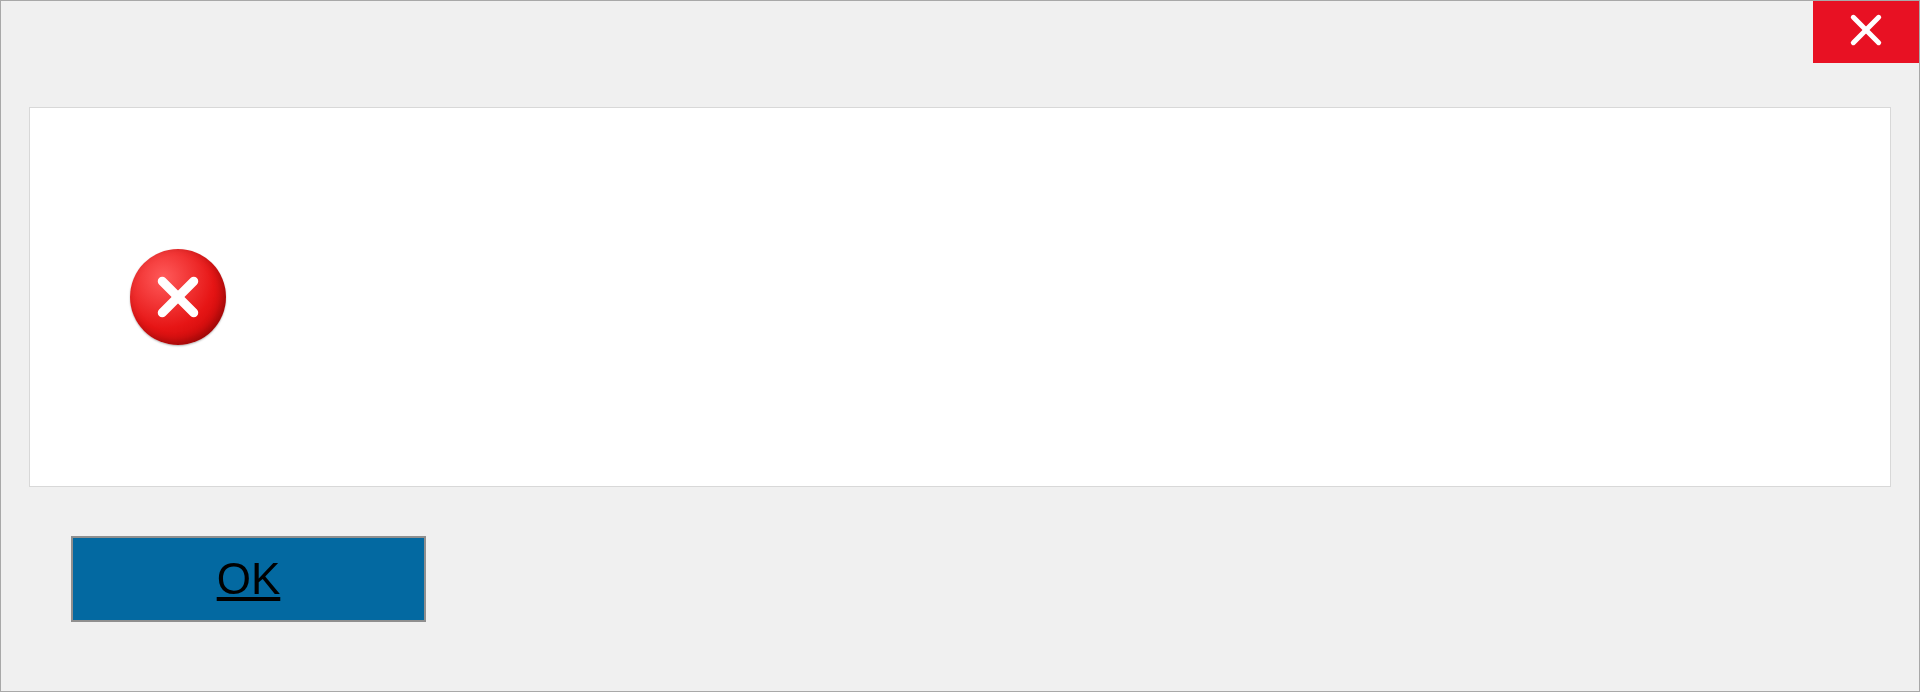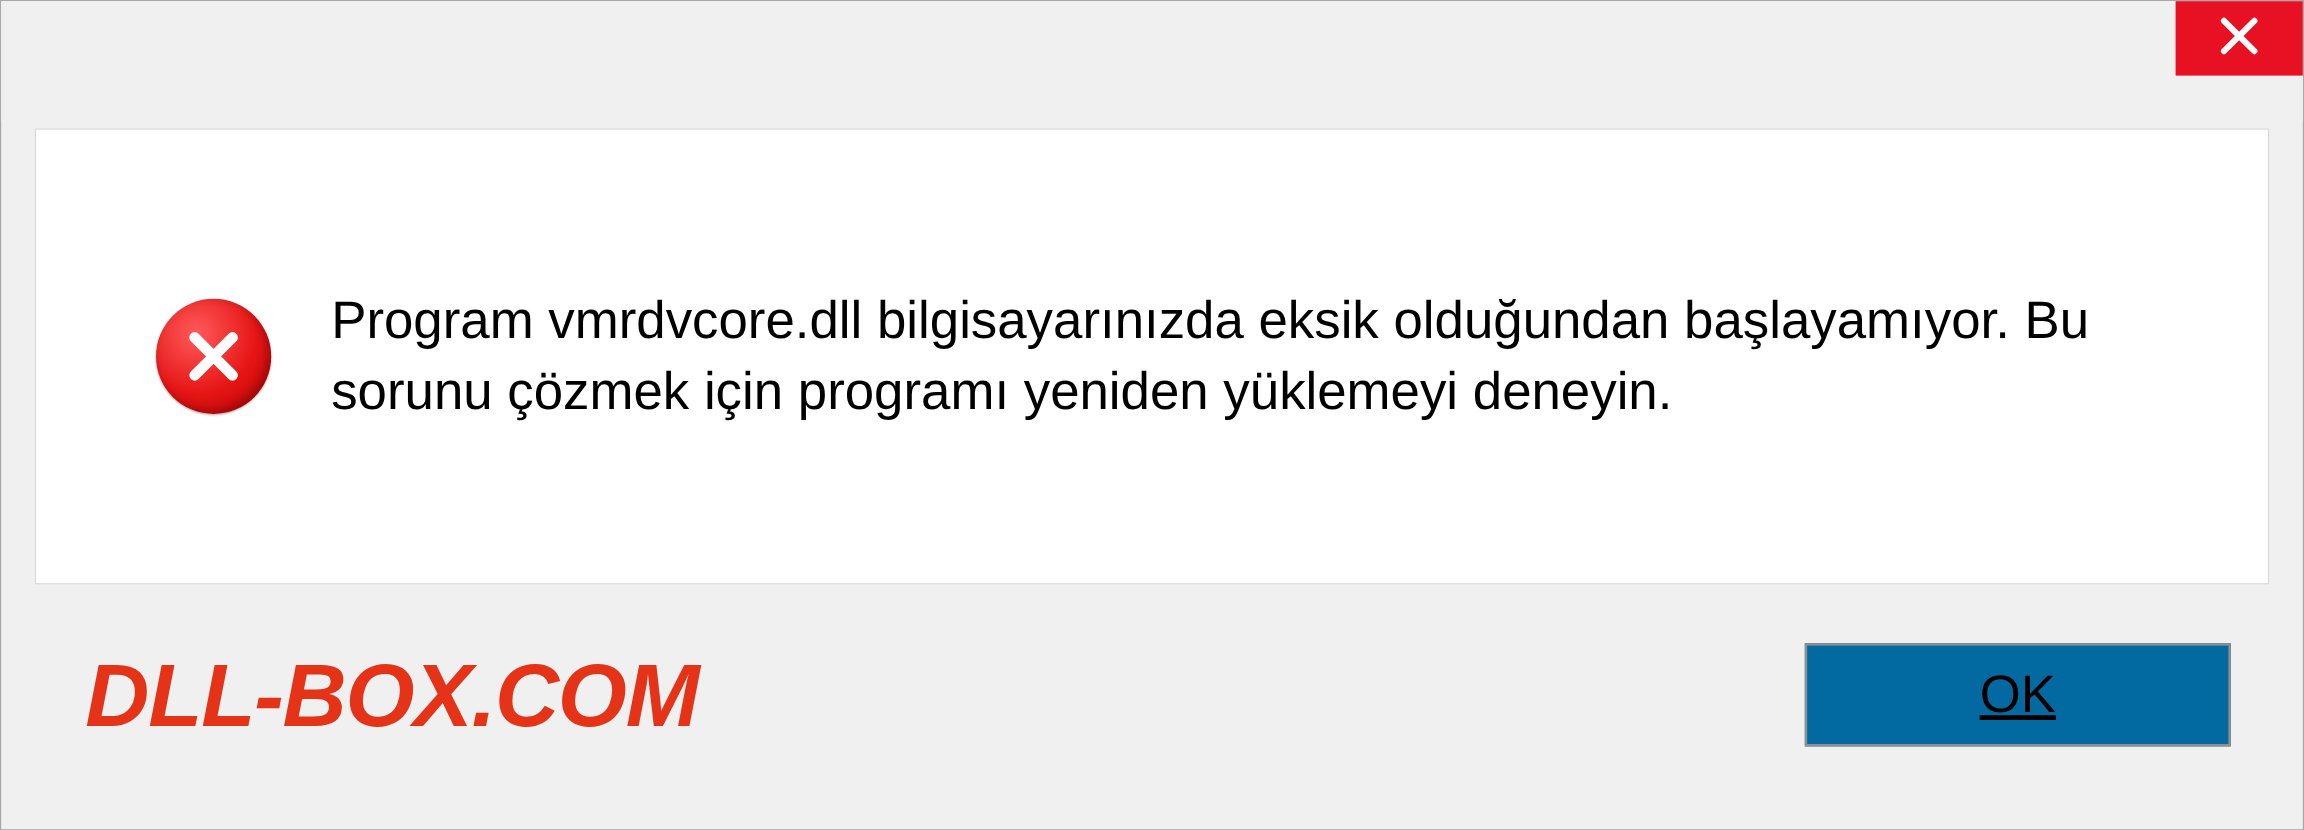--- a/index.html
+++ b/index.html
@@ -138,22 +138,20 @@
 
   <div class="content-area">
     <div class="error-icon">
       <div class="error-icon-circle">
         <svg viewBox="0 0 24 24" fill="none" stroke="#ffffff" stroke-width="4" stroke-linecap="round">
           <line x1="5" y1="5" x2="19" y2="19"></line>
           <line x1="19" y1="5" x2="5" y2="19"></line>
         </svg>
       </div>
     </div>
-    <div class="message-text">Program vmrdvcore.dll bilgisayarınızda eksik olduğundan başlayamıyor. Bu sorunu çözmek için programı yeniden yüklemeyi deneyin.</div>
   </div>
 
   <div class="footer">
-    <div class="watermark">DLL-BOX.COM</div>
     <div class="ok-button">
       <span>OK</span>
     </div>
   </div>
 </div>
 
 </body></html>

